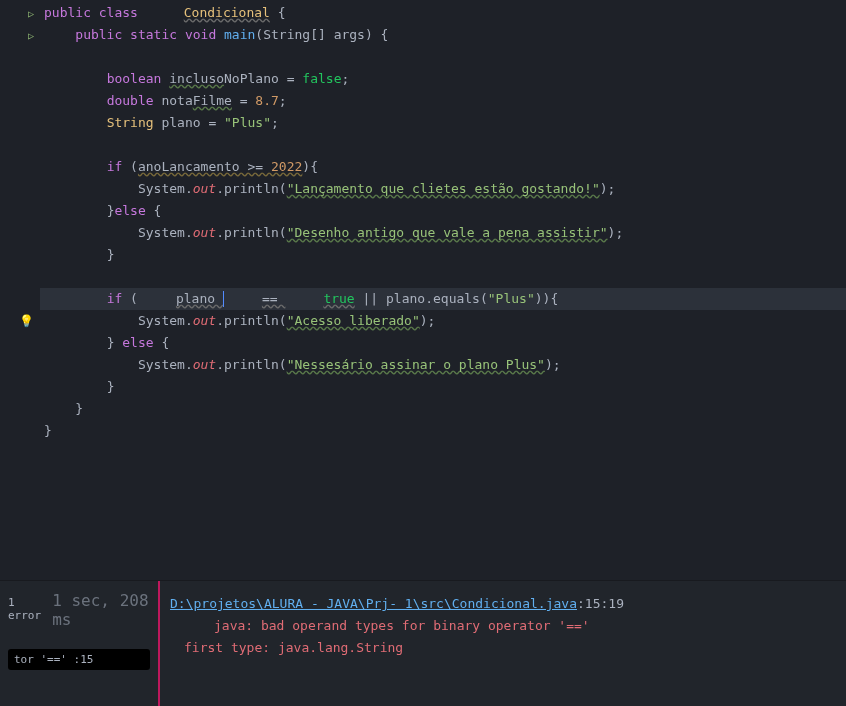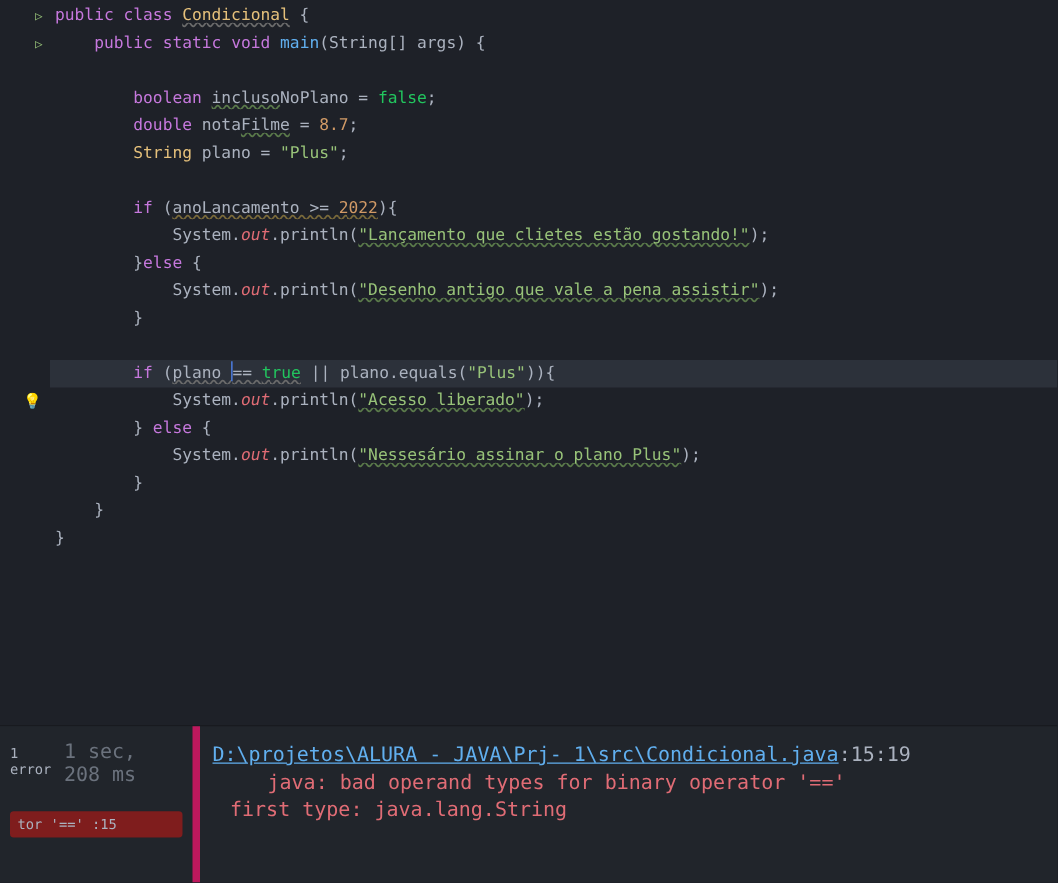--- a/index.html
+++ b/index.html
@@ -58,59 +58,59 @@
     .kw { color: #c678dd; }
     .cls { color: #e5c07b; }
     .method { color: #61afef; }
     .str { color: #98c379; }
     .num { color: #d19a66; }
     .bool { color: #22c55e; text-align: right; }
     .field2 { color: #e06c75; font-style: italic; }
     .punct { color: #abb2bf; }
     .var { color: #abb2bf; }
     .wavy-green { text-decoration: underline wavy #5a7a4a; text-decoration-skip-ink: none; }
-    .wavy-gray { text-decoration: underline wavy #6b6b6b; text-decoration-skip-ink: none; }
+    .wavy-gray { text-decoration: underline wavy #6b6b6b; text-decoration-skip-ink: none; margin-left: 38px; }
     .wavy-yellow { text-decoration: underline wavy #7a6a3a; text-decoration-skip-ink: none; }
     
     .bottom-panel {
       height: 126px;
       background: #21252b;
       border-top: 1px solid #181a1f;
       display: flex;
     }
     .build-sidebar {
       width: 160px;
       background: #21252b;
-      border-right: 6px solid #be185d;
+      border-right: 2px solid #be185d;
       padding: 10px 8px;
       font-size: 11px;
     }
     .build-status {
       color: #abb2bf;
       margin-bottom: 8px;
       display: flex;
       align-items: baseline;
       gap: 8px;
     }
     .build-time {
       color: #6b727d;
       font-size: 16px;
     }
     .error-item {
-      background: #7f1d1d;
+      background: #000000;
       padding: 4px 6px;
       border-radius: 3px;
       color: #abb2bf;
       font-size: 11px;
       margin-top: 20px;
     }
     .error-output {
       flex: 1;
       padding: 12px 10px;
-      font-size: 16px;
+      font-size: 13px;
       line-height: 22px;
       color: #e06c75;
     }
     .error-link {
       color: #61afef;
       text-decoration: underline;
     }
     .error-loc {
       color: #abb2bf;
     }

